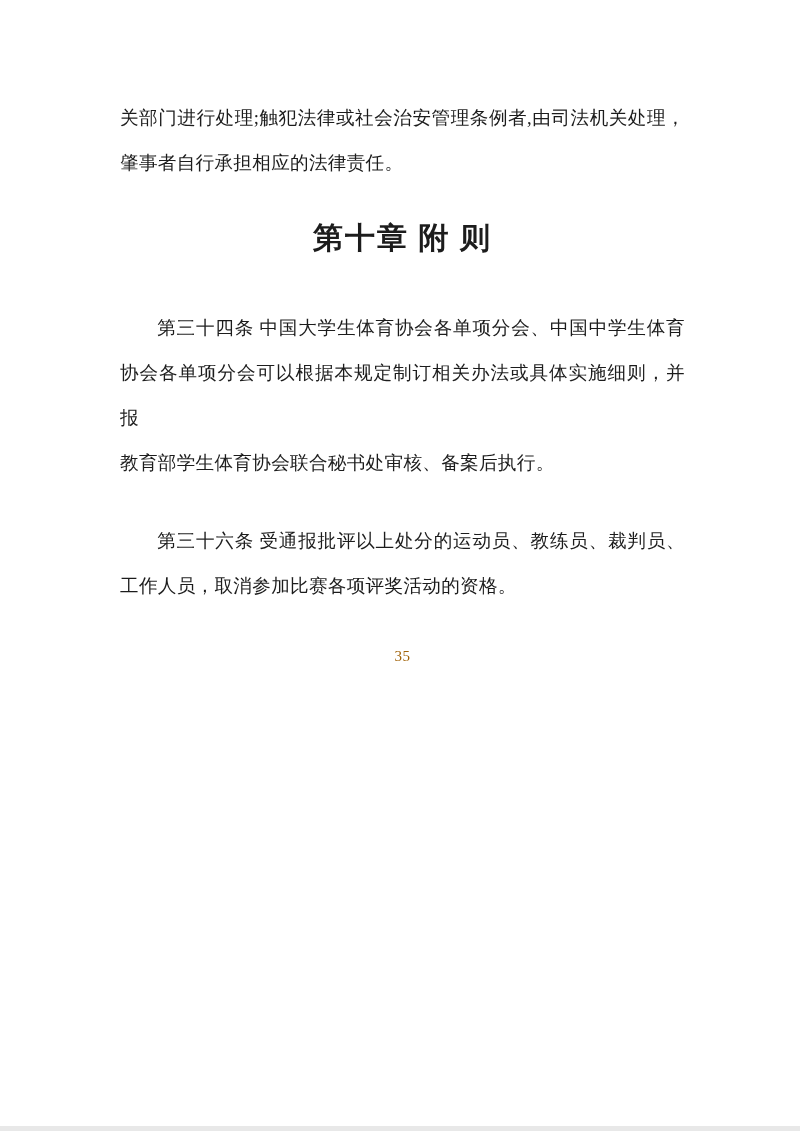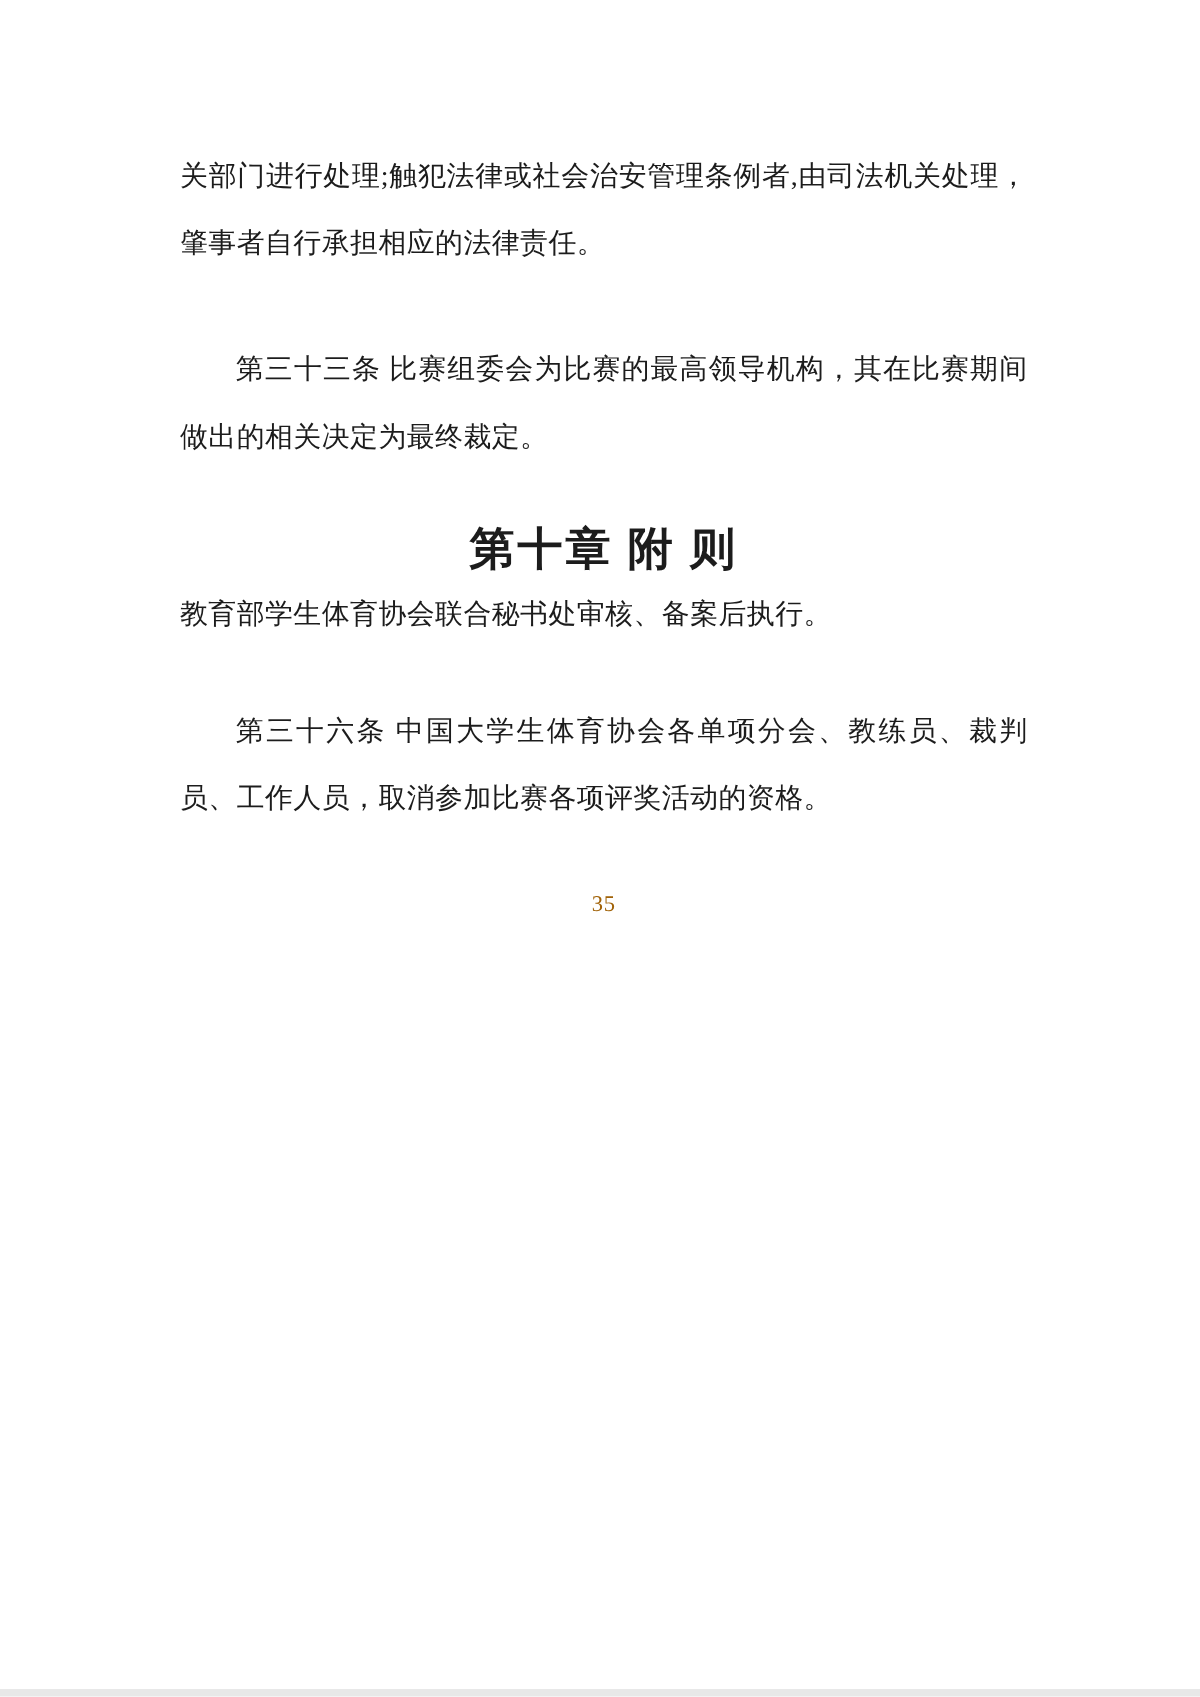--- a/index.html
+++ b/index.html
@@ -63,28 +63,28 @@
   }
 </style>
 </head>
 <body>
 
 <div class="page">
   <div class="content">
 
     <p class="body-text continuation">关部门进行处理;触犯法律或社会治安管理条例者,由司法机关处理，肇事者自行承担相应的法律责任。</p>
 
-    <p class="body-text indent article-33">第三十三条 比赛组委会为比赛的最高领导机构，其在比赛期间做出的相关决定为最终裁定。</p>
 
     <h2 class="chapter-heading">第十章 附 则</h2>
 
+    <p class="body-text indent article-34-main">第三十四条 中国大学生体育协会各单项分会、中国中学生体育协会各单项分会可以根据本规定制订相关办法或具体实施细则，并报</p>
 
     <p class="body-text article-34-centered">教育部学生体育协会联合秘书处审核、备案后执行。</p>
 
 
-    <p class="body-text indent article-36">第三十六条 中国大学生体育协会各单项分会、教练员、裁判员、工作人员，取消参加比赛各项评奖活动的资格。</p>
+    <p class="body-text indent article-36">第三十六条 受通报批评以上处分的运动员、教练员、裁判员、工作人员，取消参加比赛各项评奖活动的资格。</p>
 
 
 
     <div class="page-number">35</div>
 
   </div>
 </div>
 
 </body></html>

